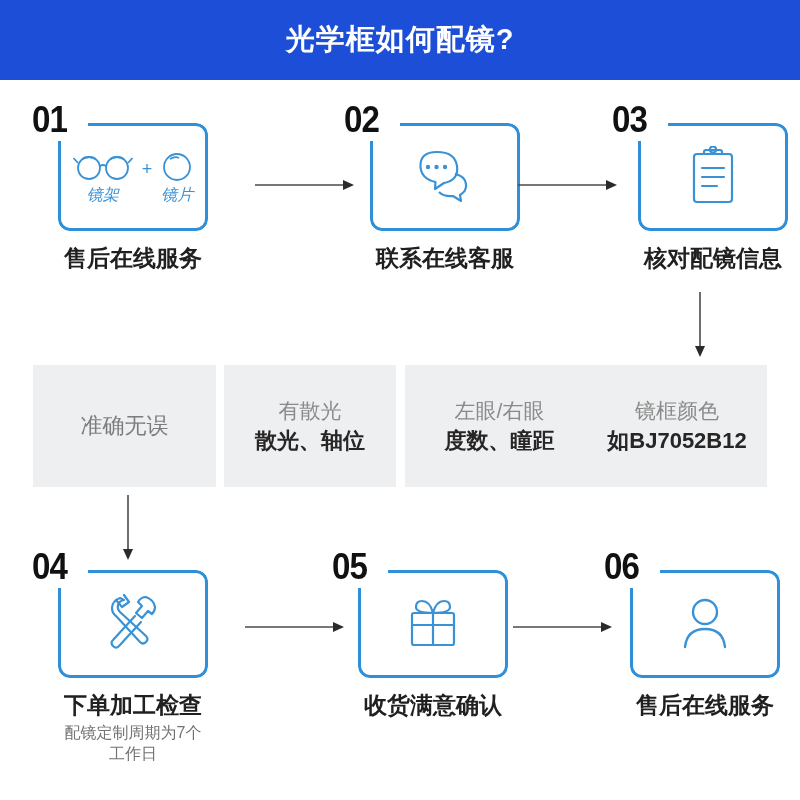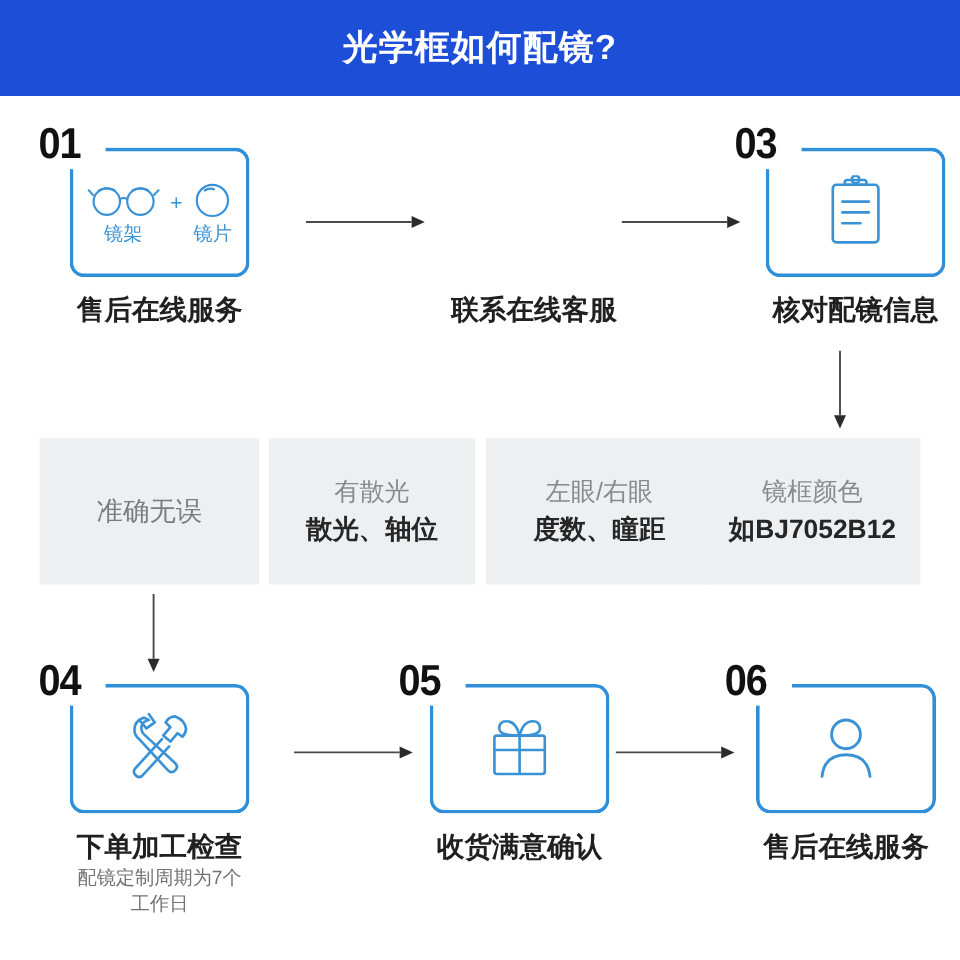--- a/index.html
+++ b/index.html
@@ -74,20 +74,21 @@
 
   
   .combo{
     display:flex;align-items:center;justify-content:center;
     gap:8px;width:150px;
   }
   .combo-col{display:flex;flex-direction:column;align-items:center;}
   .combo-label{
     font-size:16px;color:#3a92d6;margin-top:2px;
     font-family:"Liberation Sans","DejaVu Sans",sans-serif;
+    font-style:italic;
   }
   .plus{
     font-size:18px;color:#3a92d6;margin-bottom:16px;
     font-family:"Liberation Sans","DejaVu Sans",sans-serif;
   }
 
   
   .arrow-h{position:absolute;}
   .arrow-v{position:absolute;}
 
@@ -157,20 +158,36 @@
     </div>
     <div class="caption">售后在线服务</div>
   </div>
 
   <svg class="arrow-h" style="left:255px;top:178px;" width="100" height="14" viewBox="0 0 100 14">
     <line x1="0" y1="7" x2="88" y2="7" stroke="#4a4a4a" stroke-width="1.6"></line>
     <polygon points="88,2 99,7 88,12" fill="#2b2b2b"></polygon>
   </svg>
 
   <div class="step" style="left:341px;top:123px;">
+    <div class="step-box">
+      <div class="bracket"></div>
+      <div class="bracket-cut"></div>
+      <div class="num">02</div>
+      <div class="icon-wrap">
+        <svg width="66" height="62" viewBox="0 0 66 62">
+          <g fill="none" stroke="#3a92d6" stroke-width="2.2" stroke-linejoin="round">
+            <path d="M43 28 q10 2 11 10 q1 7 -6 11 l1 6 l-8 -5 q-9 1 -14 -4"></path>
+            <path d="M25 6 q18 0 20 14 q2 14 -13 17 l-9 6 l0.5 -7 q-14 -3 -15 -15 q-1 -15 16.5 -15 z"></path>
+            <circle cx="16" cy="21" r="2.2" fill="#3a92d6" stroke="none"></circle>
+            <circle cx="24.5" cy="21" r="2.2" fill="#3a92d6" stroke="none"></circle>
+            <circle cx="33" cy="21" r="2.2" fill="#3a92d6" stroke="none"></circle>
+          </g>
+        </svg>
+      </div>
+    </div>
     <div class="caption">联系在线客服</div>
   </div>
 
   <svg class="arrow-h" style="left:518px;top:178px;" width="100" height="14" viewBox="0 0 100 14">
     <line x1="0" y1="7" x2="88" y2="7" stroke="#4a4a4a" stroke-width="1.6"></line>
     <polygon points="88,2 99,7 88,12" fill="#2b2b2b"></polygon>
   </svg>
 
   <div class="step" style="left:609px;top:123px;">
     <div class="step-box">

